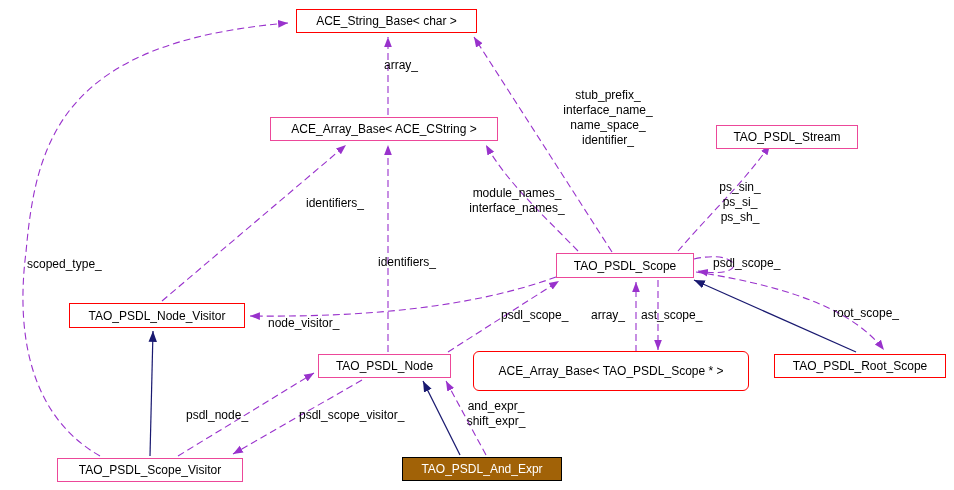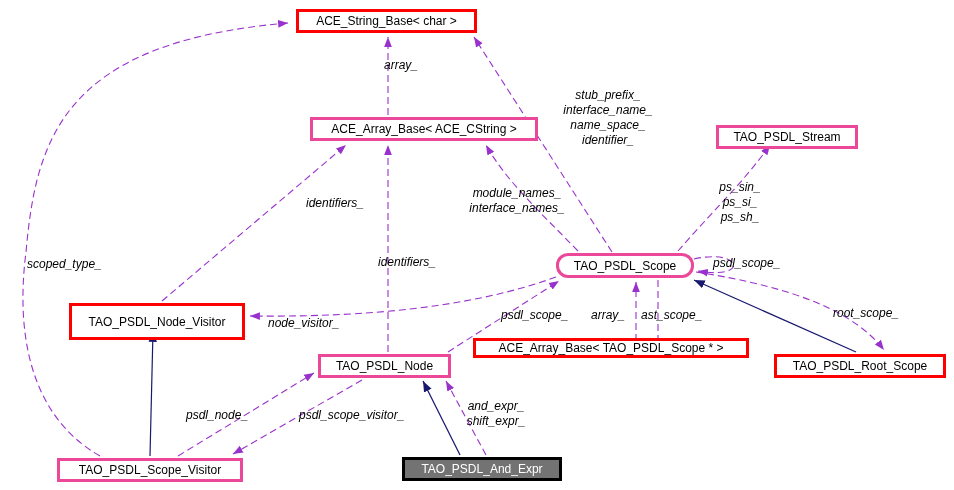--- a/index.html
+++ b/index.html
@@ -12,42 +12,41 @@
     overflow: hidden;
   }
   .edges {
     position: absolute;
     left: 0; top: 0;
     width: 954px; height: 490px;
   }
   .node {
     position: absolute;
     box-sizing: border-box;
-    border: 3px solid #ec4899;
+    border: 1px solid #ec4899;
     background: #ffffff;
     color: #000000;
     display: flex;
     align-items: center;
     justify-content: center;
     font-size: 12px;
     white-space: nowrap;
     padding: 0 3px;
     cursor: pointer;
   }
   .node.red { border-color: #ff0000; }
-  .node.focus { background: #737373; color: #ffffff; border-color: #000000; }
+  .node.focus { background: #a16207; color: #ffffff; border-color: #000000; }
   .elabel {
     position: absolute;
     font-size: 12px;
     color: #000000;
     white-space: pre-line;
     text-align: center;
     line-height: 15px;
     pointer-events: none;
-    font-style: italic;
   }
   path.collab {
     fill: none;
     stroke: #9932cc;
     stroke-width: 1.1;
     stroke-dasharray: 7,4;
   }
   path.inherit {
     fill: none;
     stroke: #191970;
@@ -85,26 +84,26 @@
     <path class="collab" d="M362,380 L233,454" marker-end="url(#arr-p)"></path>
     <path class="collab" d="M486,455 L446,381" marker-end="url(#arr-p)"></path>
     <path class="collab" d="M556,277 C460,312 340,317 250,316" marker-end="url(#arr-p)"></path>
 
     <path class="inherit" d="M150,456 L153,331" marker-end="url(#arr-b)"></path>
     <path class="inherit" d="M460,455 L423,381" marker-end="url(#arr-b)"></path>
     <path class="inherit" d="M856,352 L694,280" marker-end="url(#arr-b)"></path>
   </svg>
 
   <div class="node red" style="left:296px; top:9px; width:181px; height:24px;">ACE_String_Base&lt; char &gt;</div>
-  <div class="node" style="left:270px; top:117px; width:228px; height:24px;margin-left:40px;">ACE_Array_Base&lt; ACE_CString &gt;</div>
+  <div class="node" style="left:270px; top:117px; width:228px; height:24px;">ACE_Array_Base&lt; ACE_CString &gt;</div>
   <div class="node" style="left:716px; top:117px; width:142px; height:24px;margin-top:8px;">TAO_PSDL_Stream</div>
-  <div class="node" style="left:556px; top:253px; width:138px; height:25px;border-radius:12px;">TAO_PSDL_Scope</div>
-  <div class="node red" style="left:69px; top:303px; width:176px; height:37px;">TAO_PSDL_Node_Visitor</div>
+  <div class="node" style="left:556px; top:253px; width:138px; height:25px;">TAO_PSDL_Scope</div>
+  <div class="node red" style="left:69px; top:303px; width:176px; height:25px;">TAO_PSDL_Node_Visitor</div>
   <div class="node" style="left:318px; top:354px; width:133px; height:24px;">TAO_PSDL_Node</div>
-  <div class="node red" style="left:473px; top:338px; width:276px; height:20px;">ACE_Array_Base&lt; TAO_PSDL_Scope * &gt;</div>
+  <div class="node red" style="left:473px; top:351px; width:276px; height:40px;border-radius:6px;">ACE_Array_Base&lt; TAO_PSDL_Scope * &gt;</div>
   <div class="node" style="left:57px; top:458px; width:186px; height:24px;">TAO_PSDL_Scope_Visitor</div>
   <div class="node red" style="left:774px; top:354px; width:172px; height:24px;">TAO_PSDL_Root_Scope</div>
   <div class="node focus" style="left:402px; top:457px; width:160px; height:24px;">TAO_PSDL_And_Expr</div>
 
   <div class="elabel" style="left:384px; top:58px;">array_</div>
   <div class="elabel" style="left:552px; top:88px; width:112px;">stub_prefix_
 interface_name_
 name_space_
 identifier_</div>
   <div class="elabel" style="left:306px; top:196px;">identifiers_</div>

